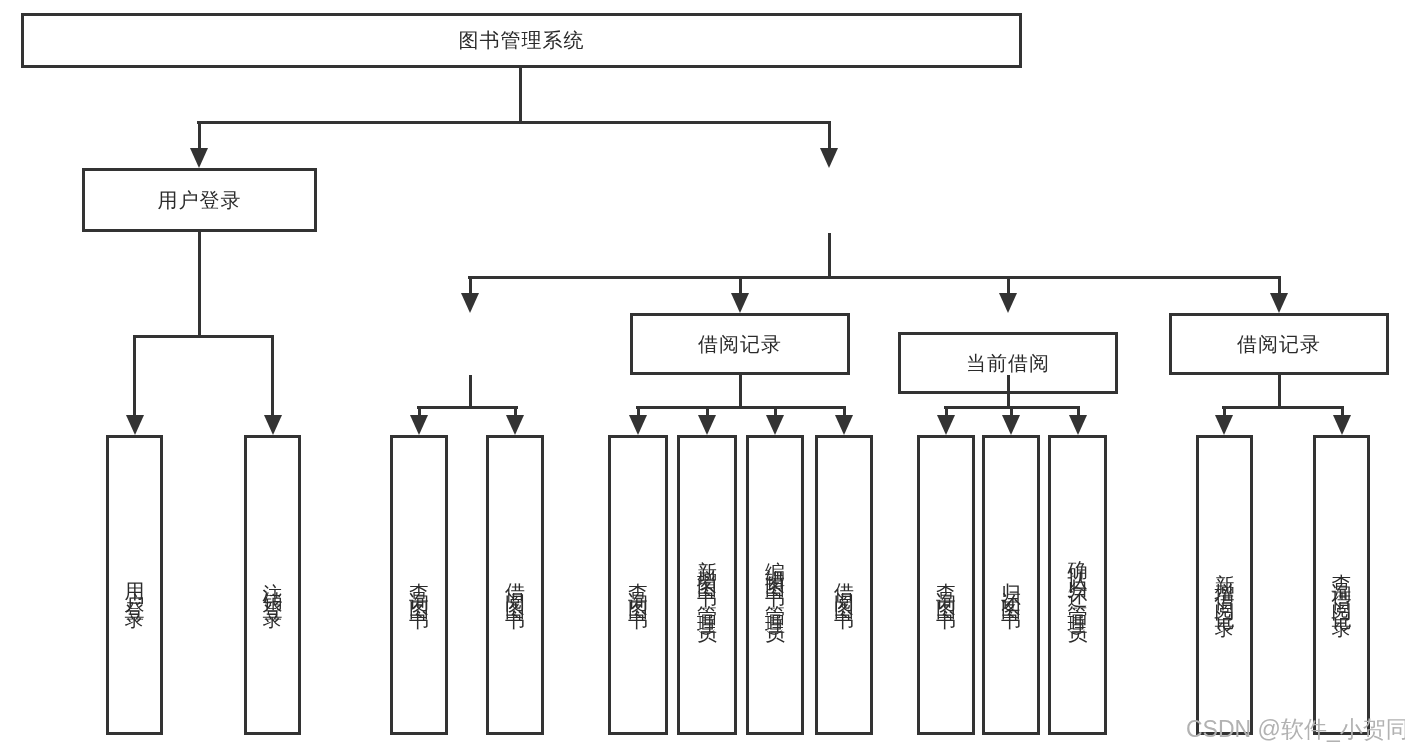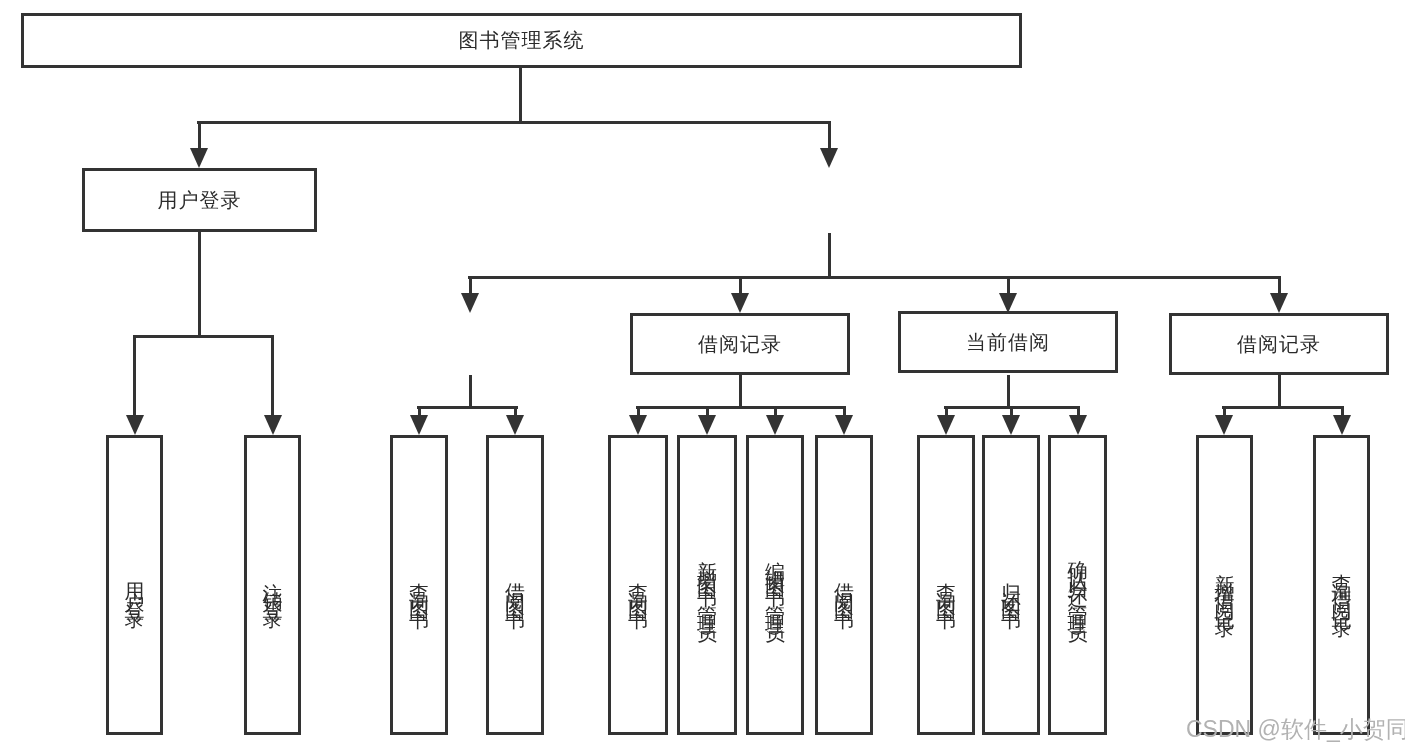--- a/index.html
+++ b/index.html
@@ -61,21 +61,21 @@
   <div class="l" style="left:739px;  top:276px; width:3px; height:20px;"></div>
   <div class="arrow" style="left:731px;  top:293px;"></div>
   <div class="l" style="left:1007px; top:276px; width:3px; height:20px;"></div>
   <div class="arrow" style="left:999px;  top:293px;"></div>
   <div class="l" style="left:1278px; top:276px; width:3px; height:20px;"></div>
   <div class="arrow" style="left:1270px; top:293px;"></div>
 
   <div class="box" style="left:630px; top:313px; width:220px; height:62px;">
     <span class="hlab">借阅记录</span>
   </div>
-  <div class="box" style="left:898px; top:311px; width:220px; height:62px;">
+  <div class="box" style="left:898px; top:332px; width:220px; height:62px;">
     <span class="hlab">当前借阅</span>
   </div>
   <div class="box" style="left:1169px; top:313px; width:220px; height:62px;">
     <span class="hlab">借阅记录</span>
   </div>
 
   <div class="l" style="left:469px; top:375px; width:3px;   height:33px;"></div>
   <div class="l" style="left:417px; top:406px; width:101px; height:3px;"></div>
   <div class="l" style="left:418px; top:406px; width:3px;   height:10px;"></div>
   <div class="arrow" style="left:410px; top:415px;"></div>

